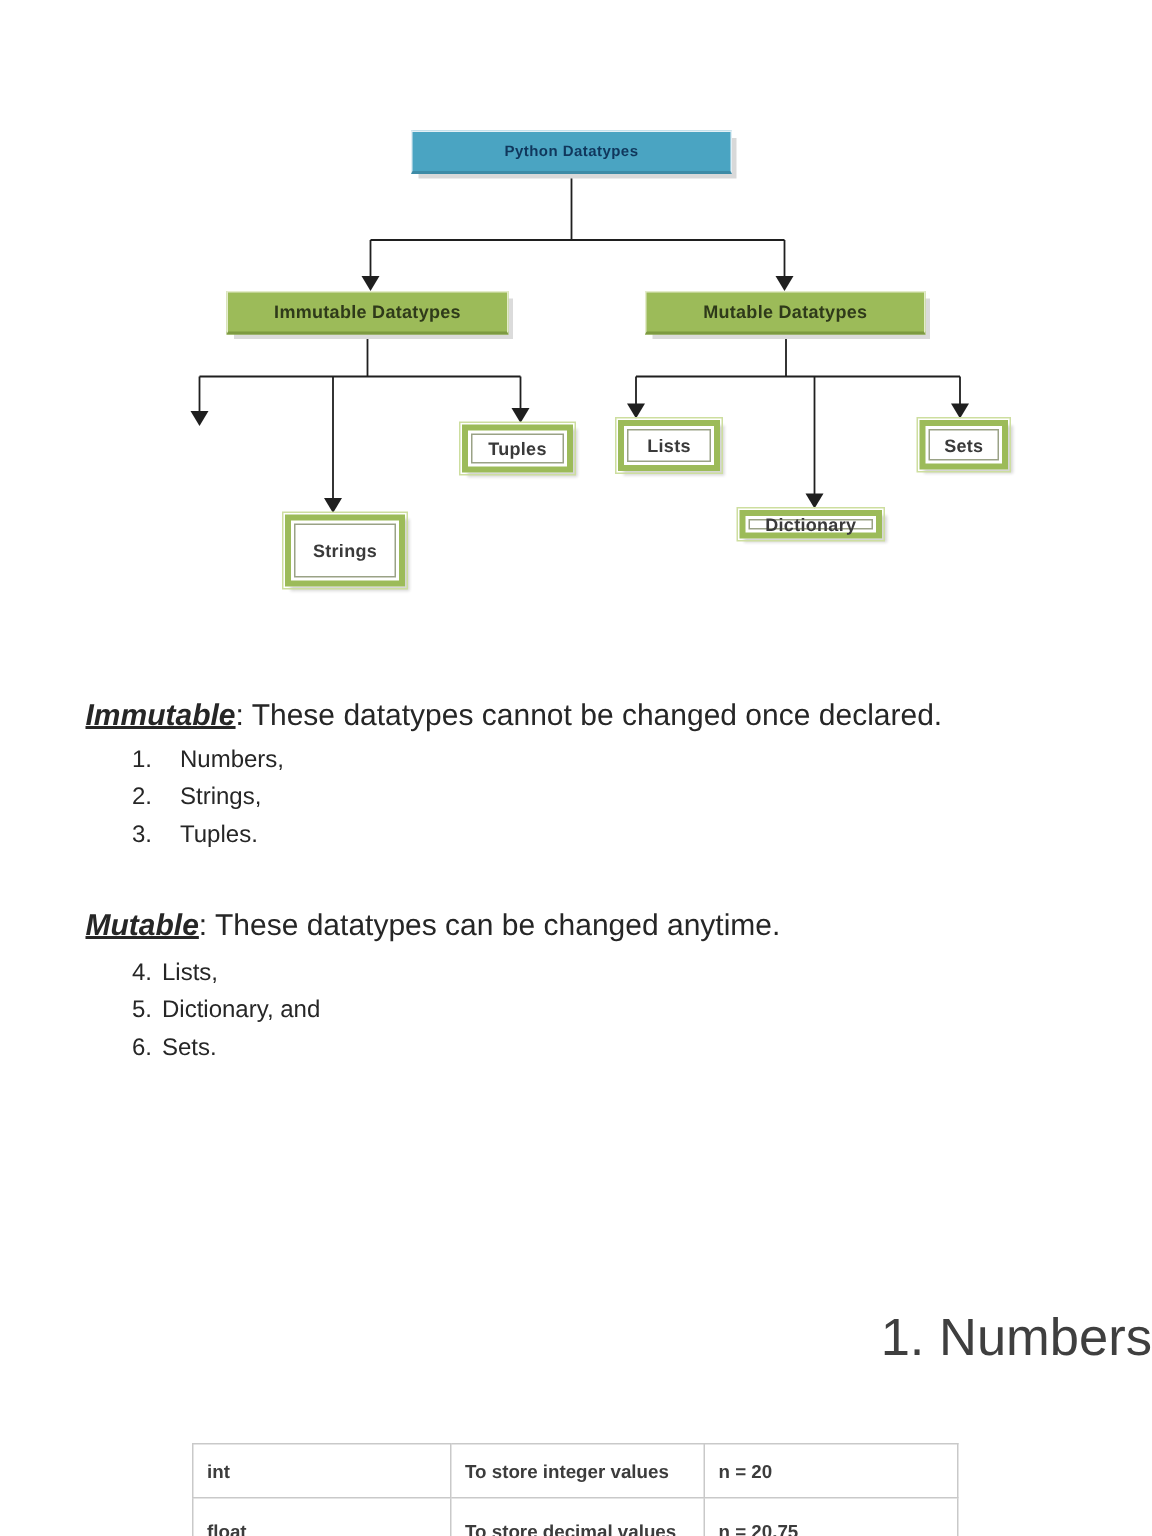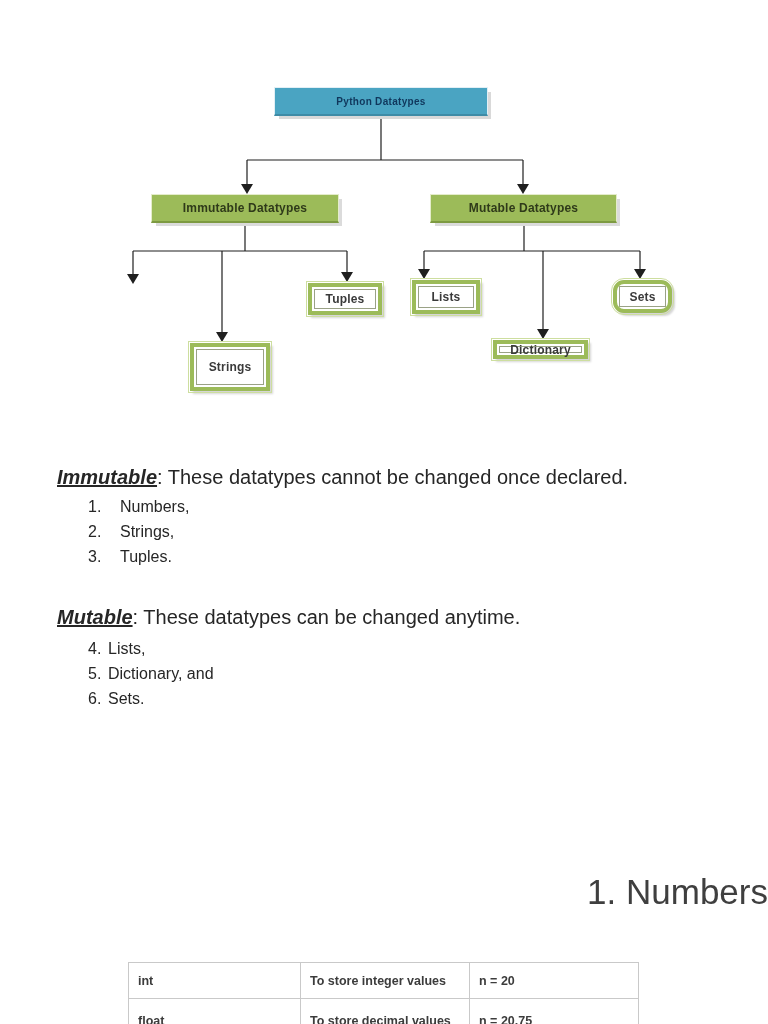--- a/index.html
+++ b/index.html
@@ -128,21 +128,21 @@
   </div>
   <div class="node leaf-node" style="left:308px; top:283px; width:74px; height:32px;">
     <div class="leaf-inner">Tuples</div>
   </div>
   <div class="node leaf-node" style="left:412px; top:280px; width:68px; height:34px;">
     <div class="leaf-inner">Lists</div>
   </div>
   <div class="node leaf-node" style="left:493px; top:340px; width:95px; height:19px;">
     <div class="leaf-inner">Dictionary</div>
   </div>
-  <div class="node leaf-node" style="left:613px; top:280px; width:59px; height:33px;border-radius:11px;">
+  <div class="node leaf-node" style="left:613px; top:280px; width:59px; height:33px;">
     <div class="leaf-inner">Sets</div>
   </div>
 
   <div class="lead" style="top:466px;">
     <span class="term">Immutable</span><span>: These datatypes cannot be changed once declared.</span>
   </div>
   <div class="num-list num-wide" style="top:494px;">
     <div class="li">
       <span class="num">1.</span>
       <span>Numbers,</span>

